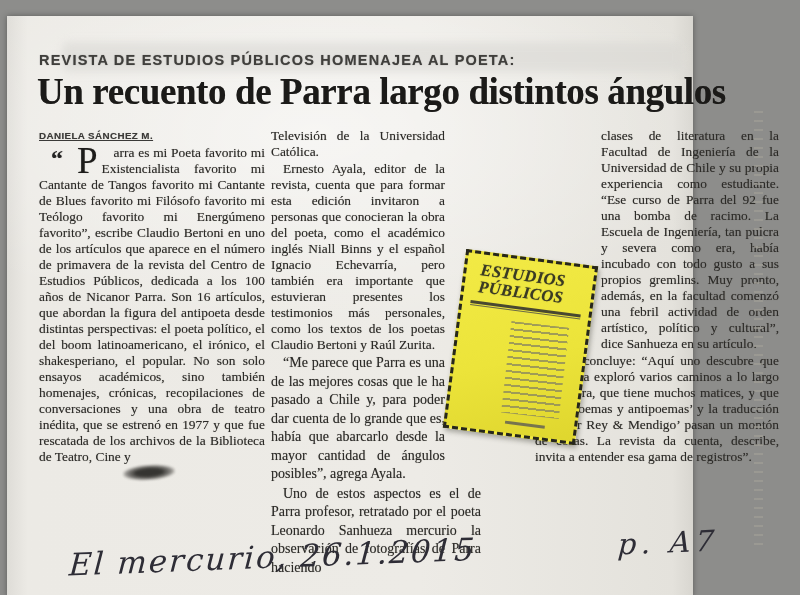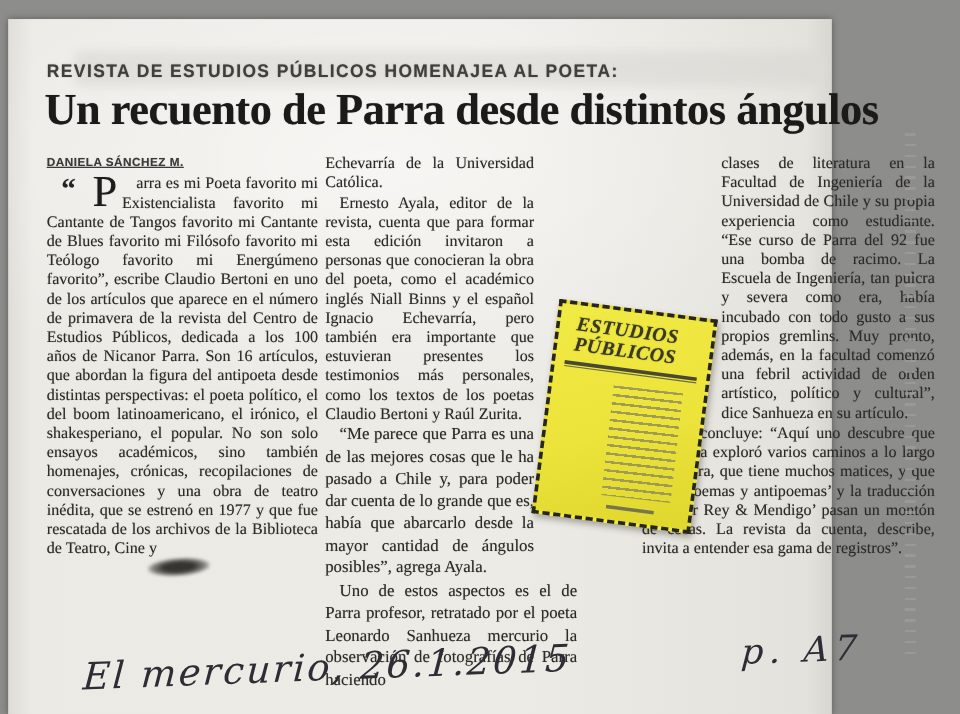--- a/index.html
+++ b/index.html
@@ -97,30 +97,30 @@
   .hw-main{font-size:31px;letter-spacing:2px;transform:skewX(-6deg);}
   .hw-page{font-size:29px;letter-spacing:5px;transform:skewX(-6deg);}
 </style>
 </head>
 <body>
 
 <div class="paper">
   <div class="smudge-band"></div>
 
   <div class="kicker">REVISTA DE ESTUDIOS PÚBLICOS HOMENAJEA AL POETA:</div>
-  <div class="headline">Un recuento de Parra desde distintos ángulos</div>
+  <div class="headline">Un recuento de Parra largo distintos ángulos</div>
 
   <div class="col col1">
     <p class="byline">DANIELA SÁNCHEZ M.</p>
     <p><span class="lead-quote">“</span><span class="dropcap">P</span><span>arra es mi Poeta favorito mi Existencialista favorito mi Cantante de Tangos favorito mi Cantante de Blues favorito mi Filósofo favorito mi Teólogo favorito mi Energúmeno favorito”, escribe Claudio Bertoni en uno de los artículos que aparece en el número de primavera de la revista del Centro de Estudios Públicos, dedicada a los 100 años de Nicanor Parra. Son 16 artículos, que abordan la figura del antipoeta desde distintas perspectivas: el poeta político, el del boom latinoamericano, el irónico, el shakesperiano, el popular. No son solo ensayos académicos, sino también homenajes, crónicas, recopilaciones de conversaciones y una obra de teatro inédita, que se estrenó en 1977 y que fue rescatada de los archivos de la Biblioteca de Teatro, Cine y</span></p>
   </div>
 
   <div class="col col2">
     <div class="spacer-r"></div>
-    <p>Echevarría de la Universidad Católica.</p>
+    <p>Televisión de la Universidad Católica.</p>
     <p>Ernesto Ayala, editor de la revista, cuenta que para formar esta edición invitaron a personas que conocieran la obra del poeta, como el académico inglés Niall Binns y el español Ignacio Echevarría, pero también era importante que estuvieran presentes los testimonios más personales, como los textos de los poetas Claudio Bertoni y Raúl Zurita.</p>
     <p class="bigger">“Me parece que Parra es una de las mejores cosas que le ha pasado a Chile y, para poder dar cuenta de lo grande que es, había que abarcarlo desde la mayor cantidad de ángulos posibles”, agrega Ayala.</p>
     <p class="bigger">Uno de estos aspectos es el de Parra profesor, retratado por el poeta Leonardo Sanhueza mercurio la observación de fotografías de Parra haciendo</p>
   </div>
 
   <div class="col col3">
     <div class="spacer-l"></div>
     <p>clases de literatura en la Facultad de Ingeniería de la Universidad de Chile y su propia experiencia como estudiante. “Ese curso de Parra del 92 fue una bomba de racimo. La Escuela de Ingeniería, tan pulcra y severa como era, había incubado con todo gusto a sus propios gremlins. Muy pronto, además, en la facultad comenzó una febril actividad de orden artístico, político y cultural”, dice Sanhueza en su artículo.</p>
     <p>Ayala concluye: “Aquí uno descubre que este poeta exploró varios caminos a lo largo de su obra, que tiene muchos matices, y que entre ‘Poemas y antipoemas’ y la traducción de ‘Lear Rey &amp; Mendigo’ pasan un montón de cosas. La revista da cuenta, describe, invita a entender esa gama de registros”.</p>
   </div>

